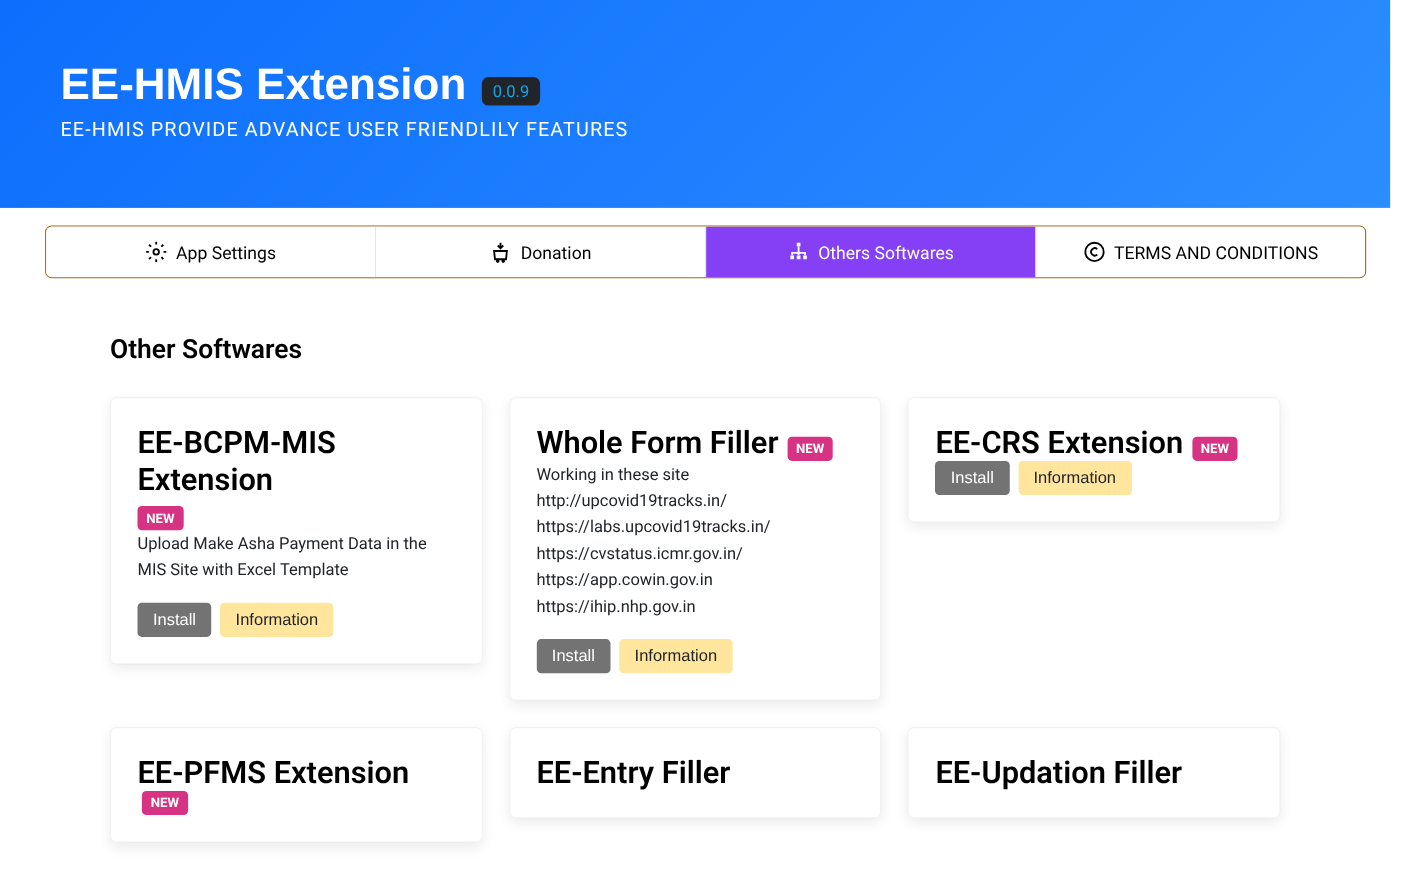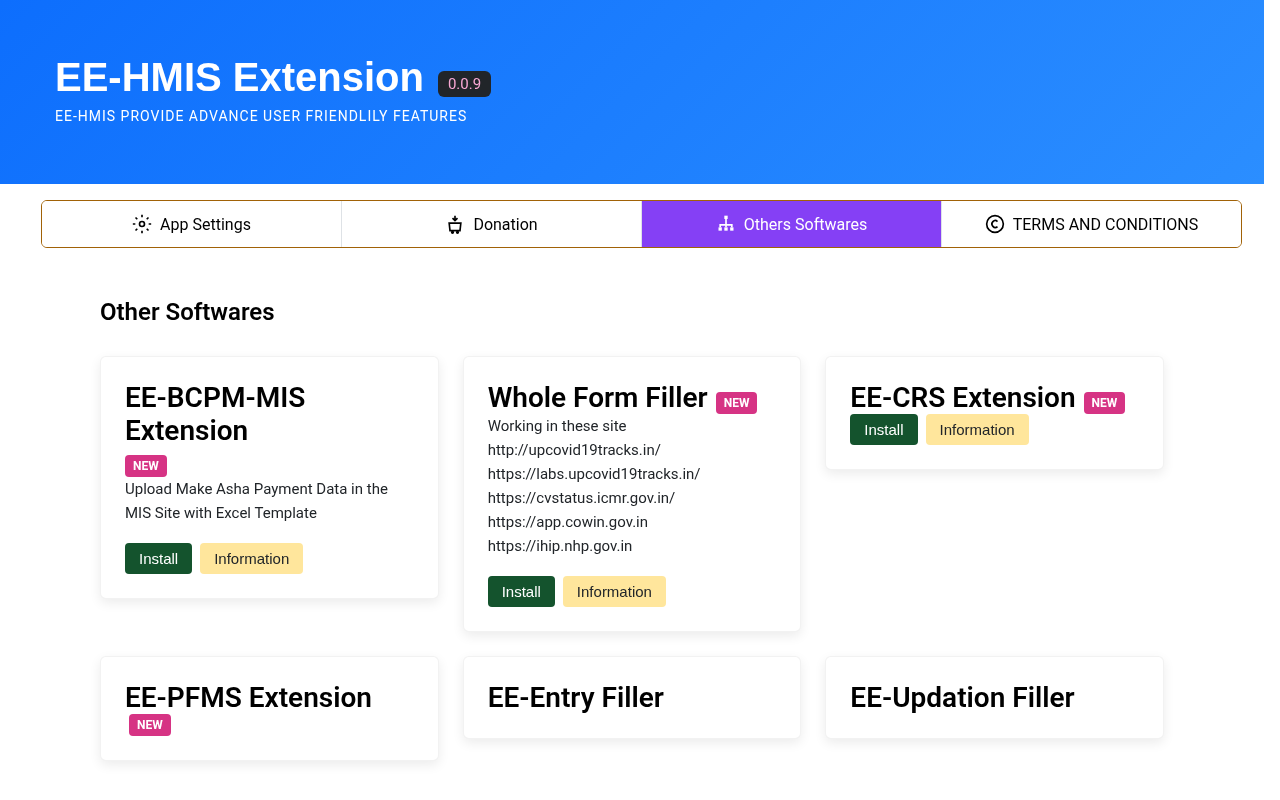--- a/index.html
+++ b/index.html
@@ -22,30 +22,30 @@
     .hero-title {
       font-family: "Comic Sans MS", cursive, sans-serif;
       font-size: 40px;
       font-weight: bold;
       display: inline-block;
       margin-right: 10px;
     }
     .version-badge {
       display: inline-block;
       background: #212529;
-      color: #f9a8d4;
+      color: #0ea5e9;
       font-size: 15px;
       padding: 4px 10px;
       border-radius: 6px;
       vertical-align: middle;
       position: relative;
       top: -3px;
     }
     .hero-subtitle {
-      font-size: 14px;
+      font-size: 18px;
       letter-spacing: 1px;
       margin-top: 8px;
       text-transform: uppercase;
     }
     .tabs-container {
       padding: 16px 22px 0 22px;
     }
     .tabs {
       display: flex;
       border: 1px solid #a16207;
@@ -133,21 +133,21 @@
       gap: 8px;
     }
     .btn {
       padding: 7px 14px;
       border: none;
       border-radius: 4px;
       font-size: 15px;
       cursor: pointer;
     }
     .btn-primary {
-      background: #14532d;
+      background: #737373;
       color: white;
     }
     .btn-warning {
       background: #ffe69c;
       color: #212529;
       text-align: right;
     }
     .title-wrap {
       margin-bottom: 0;
     }

